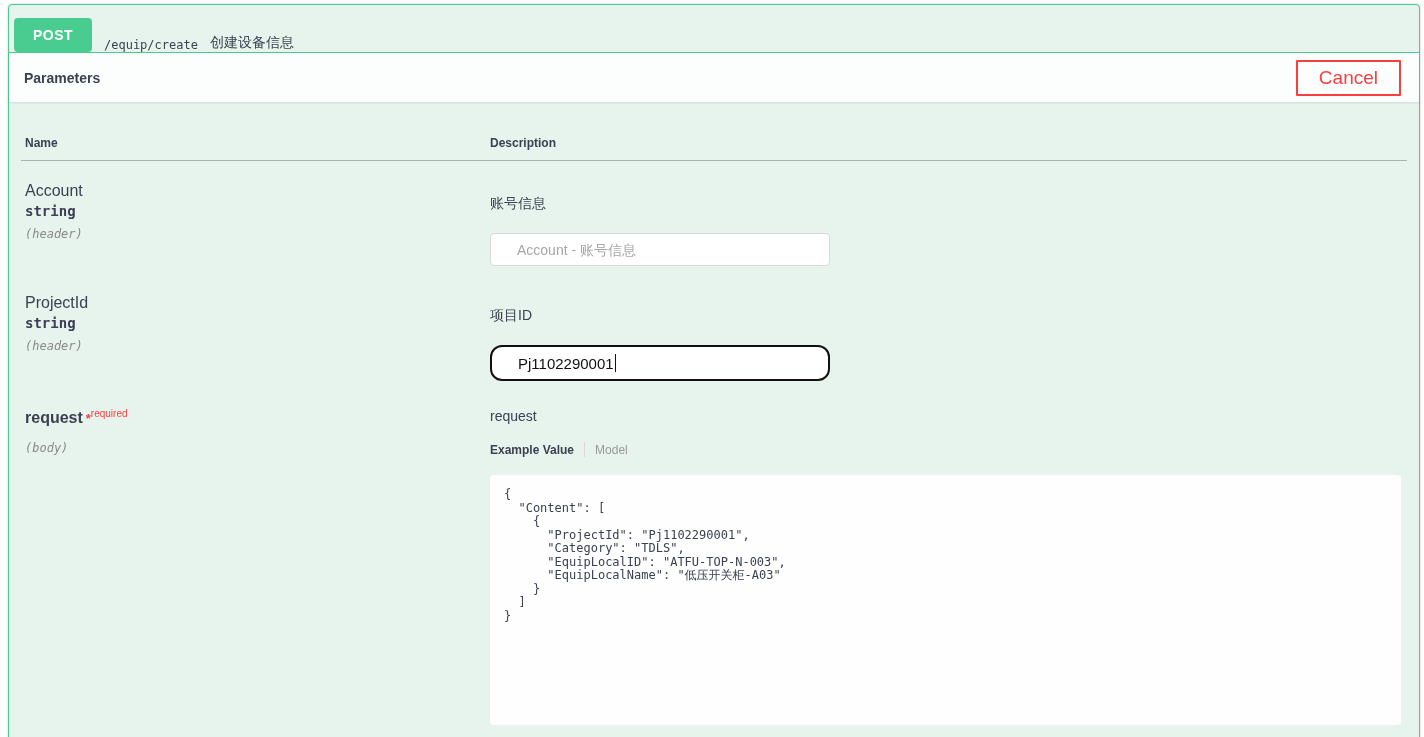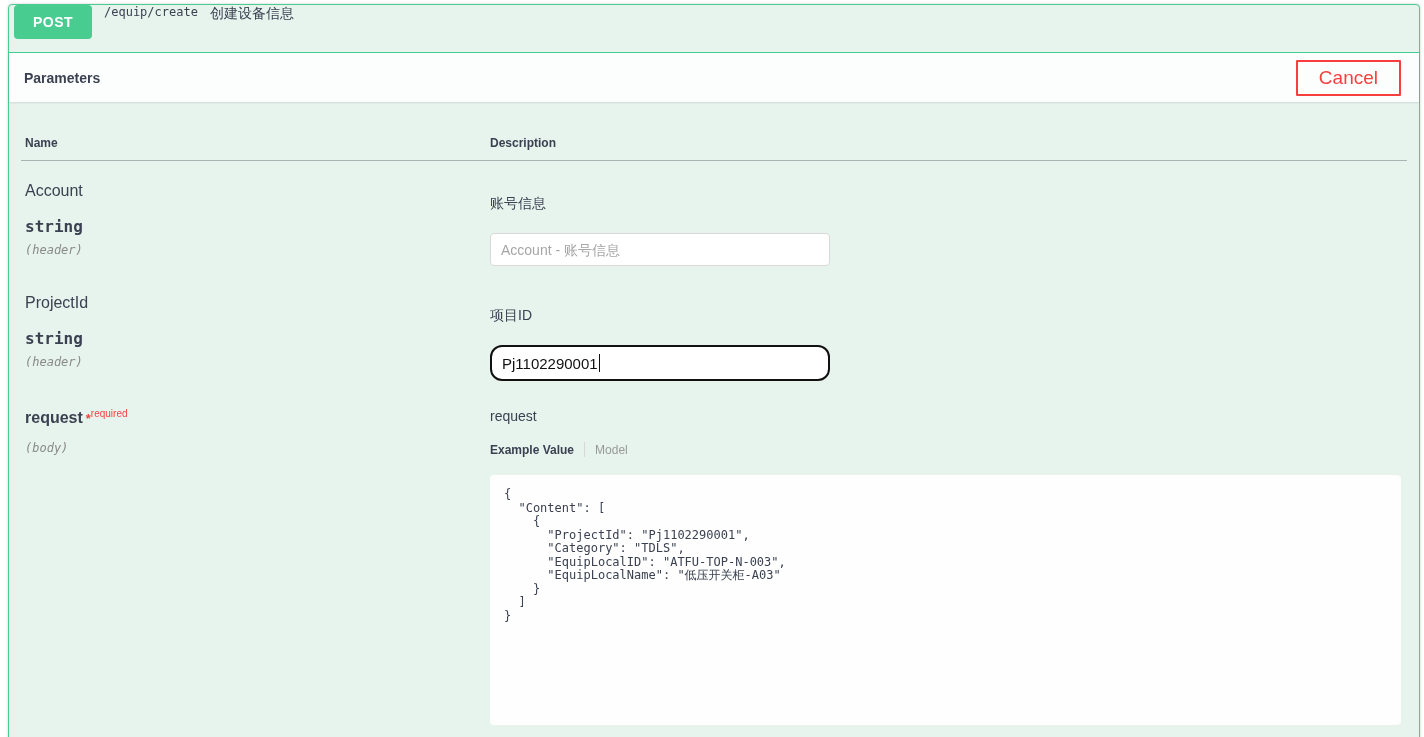--- a/index.html
+++ b/index.html
@@ -15,21 +15,21 @@
     width:1424px;height:737px;overflow:hidden;background:#fff;
     font-family:"Liberation Sans",sans-serif;color:var(--text);
   }
   .opblock{
     position:absolute;left:8px;top:4px;width:1412px;height:900px;
     border:1px solid var(--accent);border-radius:4px;background:var(--tint);
     box-shadow:0 0 3px rgba(0,0,0,.19);
   }
   
   .opblock-summary{
-    display:flex;align-items:flex-start;height:48px;padding:0 10px 0 5px;
+    display:flex;align-items:flex-end;height:48px;padding:0 10px 0 5px;
     border-bottom:1px solid var(--accent);cursor:pointer;
   }
   .method-badge{
     width:78px;text-align:center;padding:9px 0;border-radius:4px;
     background:var(--accent);color:#fff;font-weight:700;font-size:14px;
     letter-spacing:.5px;
   }
   .summary-path{
     margin-left:12px;font-family:"DejaVu Sans Mono",monospace;
     font-size:12px;color:var(--text);
@@ -54,32 +54,32 @@
     text-align:left;font-size:12px;font-weight:700;color:var(--text);
     padding:14px 0 10px 4px;border-bottom:1px solid rgba(59,65,81,.2);
   }
   th.col-name{width:465px;margin-left:30px;}
   td{vertical-align:top;padding:0 0 7px 4px;}
   .param-name{font-size:16px;color:var(--text);margin-top:20px;line-height:19px;}
   .param-name.required{font-weight:700;}
   .req-star{color:var(--danger);font-size:13px;margin-left:3px;}
   .req-label{color:var(--danger);font-size:10px;position:relative;top:-6px;margin-left:0;font-weight:400;}
   .param-type{
-    font-family:"DejaVu Sans Mono",monospace;font-weight:700;font-size:16px;
-    color:var(--text);margin-top:20px;line-height:14px;
+    font-family:"DejaVu Sans Mono",monospace;font-weight:700;font-size:14px;
+    color:var(--text);margin-top:4px;line-height:14px;
   }
   .param-in{
     font-family:"DejaVu Sans Mono",monospace;font-style:italic;font-size:12px;
     color:var(--muted);margin-top:9px;line-height:14px;
   }
   .param-in.body-loc{margin-top:12px;}
   .param-desc{font-size:14px;color:var(--text);margin-top:34px;line-height:16px;}
   .param-desc.tight{margin-top:20px;}
   .text-input{
-    display:block;margin-top:22px;width:340px;height:33px;padding:7px 10px;
+    display:block;margin-top:22px;width:340px;height:33px;padding:7px 26px;
     border:1px solid #d9d9d9;border-radius:4px;background:#fff;
     font-family:"Liberation Sans",sans-serif;font-size:14px;color:var(--text);
     outline:none;
   }
   .text-input::placeholder{color:#a6a6a6;}
   .text-input.focused{
     border:2px solid #111;border-radius:12px;height:36px;
     display:flex;align-items:center;color:#111;font-size:15px;
   }
   .caret{

